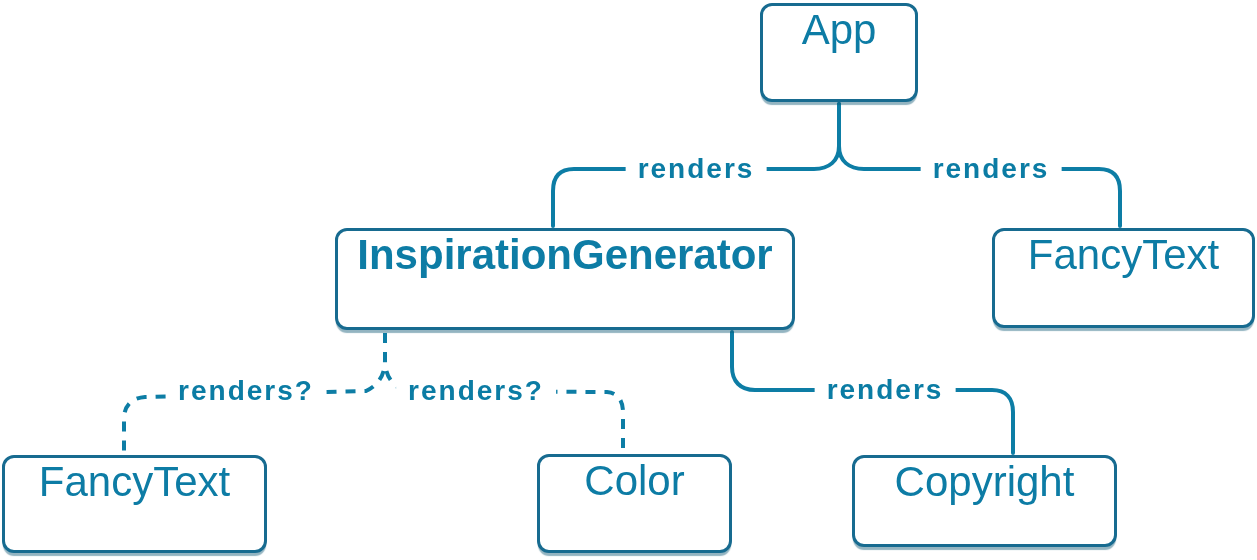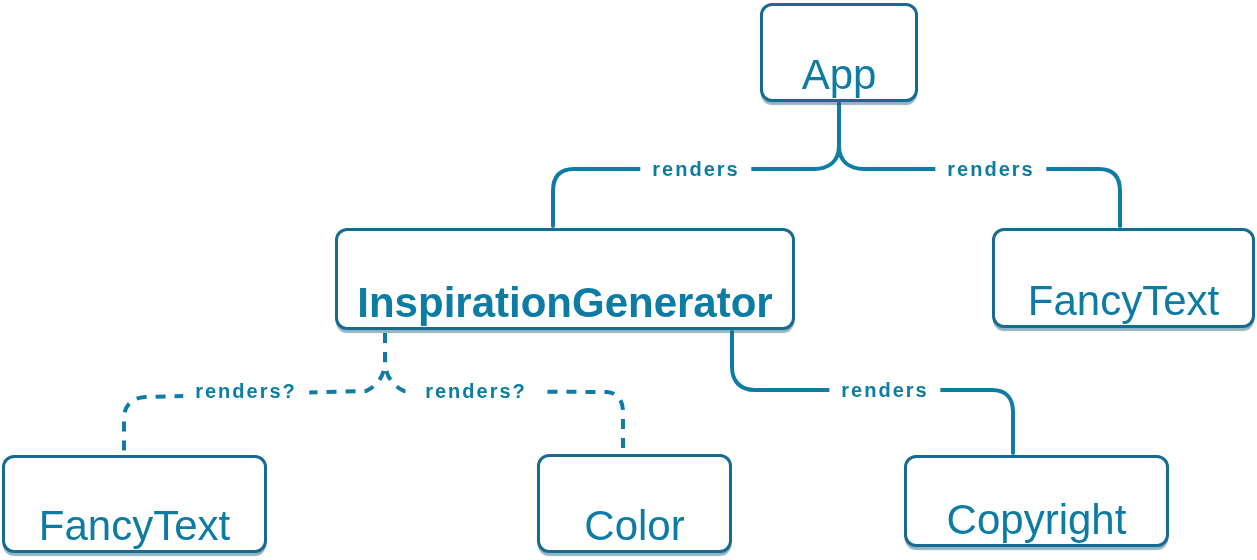--- a/index.html
+++ b/index.html
@@ -35,43 +35,43 @@
   .edge-dashed {
     fill: none;
     stroke: var(--edge-line);
     stroke-width: 4;
     stroke-dasharray: 10 9;
     stroke-linecap: butt;
   }
   .node {
     position: absolute;
     display: flex;
-    align-items: flex-end;
+    align-items: flex-start;
     justify-content: center;
     background: var(--node-fill);
     border: 3px solid var(--node-border);
     border-radius: 12px;
     box-shadow: 0 4px 1px -1px var(--shadow);
     color: var(--node-text);
     font-size: 42px;
     font-weight: 500;
     white-space: nowrap;
   }
   .node-app            { left: 760px;  top: 3px;   width: 158px; height: 99px; }
   .node-inspiration    { left: 335px;  top: 228px; width: 460px; height: 102px; font-weight: bold; }
   .node-fancytext-top  { left: 992px;  top: 228px; width: 263px; height: 100px; }
   .node-fancytext-bot  { left: 2px;    top: 455px; width: 265px; height: 98px; }
   .node-color          { left: 537px;  top: 454px; width: 195px; height: 99px; }
-  .node-copyright      { left: 904px;  top: 455px; width: 265px; height: 92px; }
+  .node-copyright      { left: 852px;  top: 455px; width: 265px; height: 92px; }
   .edge-label {
     position: absolute;
     transform: translate(-50%, -50%);
     background: var(--bg);
     color: var(--edge-label);
-    font-size: 20px;
+    font-size: 28px;
     font-weight: 700;
     letter-spacing: 2px;
     padding: 3px 12px;
     white-space: nowrap;
   }
   .el-app-ig        { left: 696px; top: 169px; }
   .el-app-ft        { left: 991px; top: 169px; }
   .el-ig-ft         { left: 246px; top: 391px; }
   .el-ig-color      { left: 476px; top: 391px; }
   .el-ig-copyright  { left: 885px; top: 390px; }

